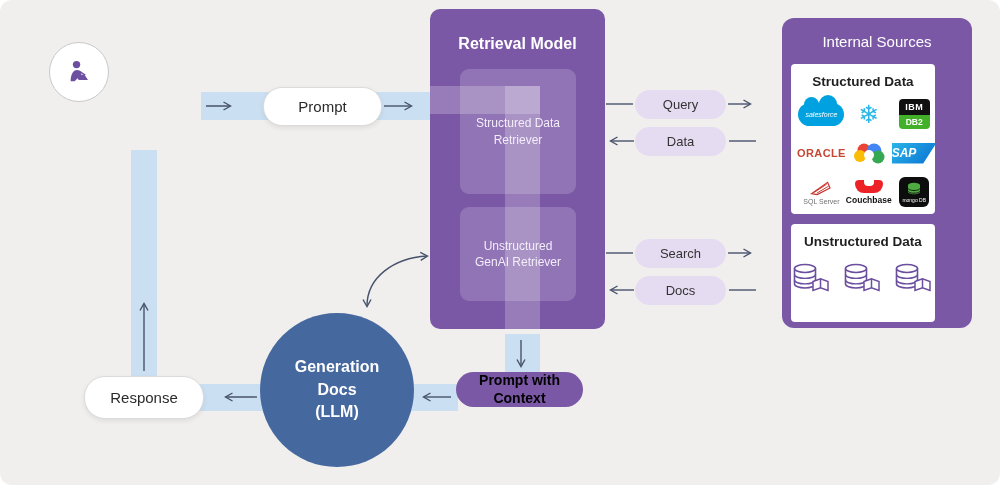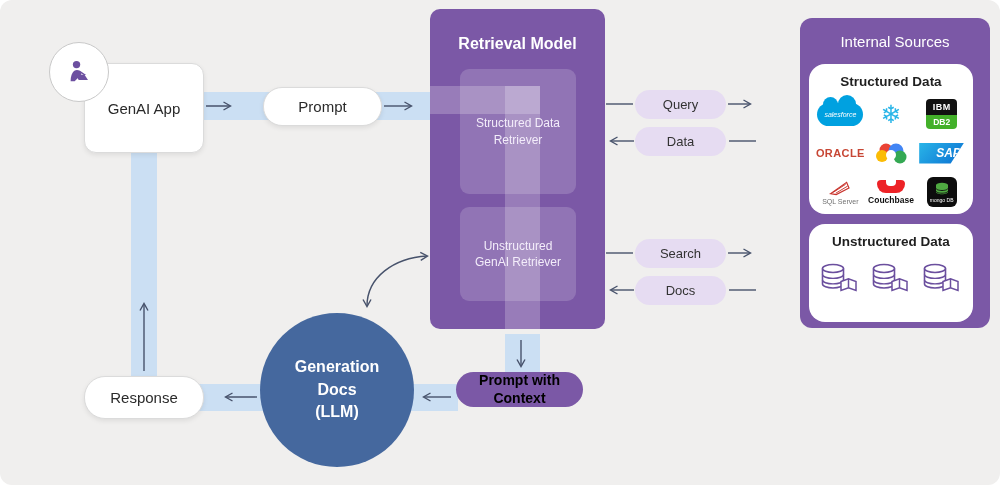--- a/index.html
+++ b/index.html
@@ -30,43 +30,43 @@
              border-radius:10px;overflow:hidden;z-index:2;}
   .rm-band-h{position:absolute;left:0;top:77px;width:110px;height:28px;background:rgba(255,255,255,.22);}
   .rm-band-v{position:absolute;left:75px;top:77px;width:35px;height:243px;background:rgba(255,255,255,.22);}
   #rm-title{position:absolute;top:26px;width:100%;text-align:center;color:#fff;font-size:16px;font-weight:700;}
   .retriever{position:absolute;left:30px;width:116px;background:rgba(255,255,255,.17);border-radius:9px;
              color:#F3EDFA;font-size:12px;display:flex;align-items:center;justify-content:center;
              text-align:center;line-height:1.35;padding:0 8px;box-sizing:border-box;}
   #ret-structured{top:60px;height:125px;}
   #ret-unstructured{top:198px;height:94px;}
   
-  #internal{position:absolute;left:800px;top:18px;width:190px;height:310px;background:#7B58A6;
+  #internal{position:absolute;left:782px;top:18px;width:190px;height:310px;background:#7B58A6;
             border-radius:12px;z-index:2;text-decoration:underline;}
   #is-title{position:absolute;top:15px;width:100%;text-align:center;color:#fff;font-size:15px;font-weight:500;}
-  .is-card{position:absolute;left:9px;width:164px;background:#fff;border-radius:16px;box-sizing:border-box;}
+  .is-card{position:absolute;left:9px;width:144px;background:#fff;border-radius:4px;box-sizing:border-box;}
   #card-structured{top:46px;height:150px;}
   #card-unstructured{top:206px;height:98px;}
   .card-title{text-align:center;font-size:13.5px;font-weight:600;color:#1F1F1F;margin-top:10px;}
   .logo-grid{display:grid;grid-template-columns:1fr 1fr 1fr;row-gap:7px;padding:9px 6px 0;align-items:center;
              justify-items:center;}
   .logo-cell{display:flex;flex-direction:column;align-items:center;justify-content:center;height:32px;}
   .sf-cloud{position:relative;width:46px;height:23px;background:#00A1E0;border-radius:12px;display:flex;
             align-items:center;justify-content:center;}
   .sf-cloud::before{content:"";position:absolute;top:-6px;left:6px;width:15px;height:15px;background:#00A1E0;border-radius:50%;}
   .sf-cloud::after{content:"";position:absolute;top:-8px;right:7px;width:18px;height:18px;background:#00A1E0;border-radius:50%;}
   .sf-text{position:relative;z-index:1;color:#fff;font-style:italic;font-size:7px;}
   .snow{font-size:25px;color:#29B5E8;line-height:1;}
   .ibm-tile{width:31px;height:30px;border-radius:4px;overflow:hidden;display:flex;flex-direction:column;}
   .ibm-top{flex:1.2;background:#111;color:#fff;font-weight:700;font-size:9px;display:flex;align-items:center;justify-content:center;letter-spacing:.5px;}
   .ibm-bot{flex:1;background:#43B02A;color:#fff;font-weight:700;font-size:8.5px;display:flex;align-items:center;justify-content:center;}
   .oracle-mark{color:#C74634;font-weight:700;font-size:11px;letter-spacing:.4px;}
   .sap-mark{width:45px;height:21px;background:linear-gradient(135deg,#29B5E8,#0A6ED1);
             clip-path:polygon(0 0,100% 0,70% 100%,0 100%);color:#fff;font-weight:700;font-style:italic;
-            font-size:12px;display:flex;align-items:center;padding-left:17px;box-sizing:border-box;}
+            font-size:12px;display:flex;align-items:center;padding-left:0;box-sizing:border-box;}
   .small-cap{font-size:7px;color:#707070;margin-top:1px;}
   .cb-mark{position:relative;width:28px;height:13px;background:#ED2226;border-radius:5px 5px 11px 11px;}
   .cb-mark::after{content:"";position:absolute;left:9px;top:0;width:10px;height:6px;background:#fff;border-radius:0 0 4px 4px;}
   .cb-text{font-size:8.5px;font-weight:700;color:#111;margin-top:2px;}
   .mongo-tile{width:30px;height:30px;background:#0D0D0D;border-radius:6px;display:flex;flex-direction:column;
               align-items:center;justify-content:center;gap:1px;}
   .mongo-text{color:#fff;font-size:5px;}
   .db-icons{display:flex;justify-content:center;gap:9px;margin-top:14px;}
   
   #circle{position:absolute;left:260px;top:313px;width:154px;height:154px;border-radius:50%;background:#45689E;
@@ -204,23 +204,20 @@
 
   <div id="circle">
     <div class="l1">Generation Docs</div>
     <div>(LLM)</div>
   </div>
 
   <div id="ctx-pill">
     <span>Prompt with Context</span>
   </div>
 
-  <div class="wnode" id="genai">
-    <span>GenAI App</span>
-  </div>
   <div class="wnode" id="prompt">
     <span>Prompt</span>
   </div>
   <div class="wnode" id="response">
     <span>Response</span>
   </div>
 
   <div id="persona">
     <svg width="32" height="30" viewBox="0 0 26 24">
       <g fill="#6C4FA0">

